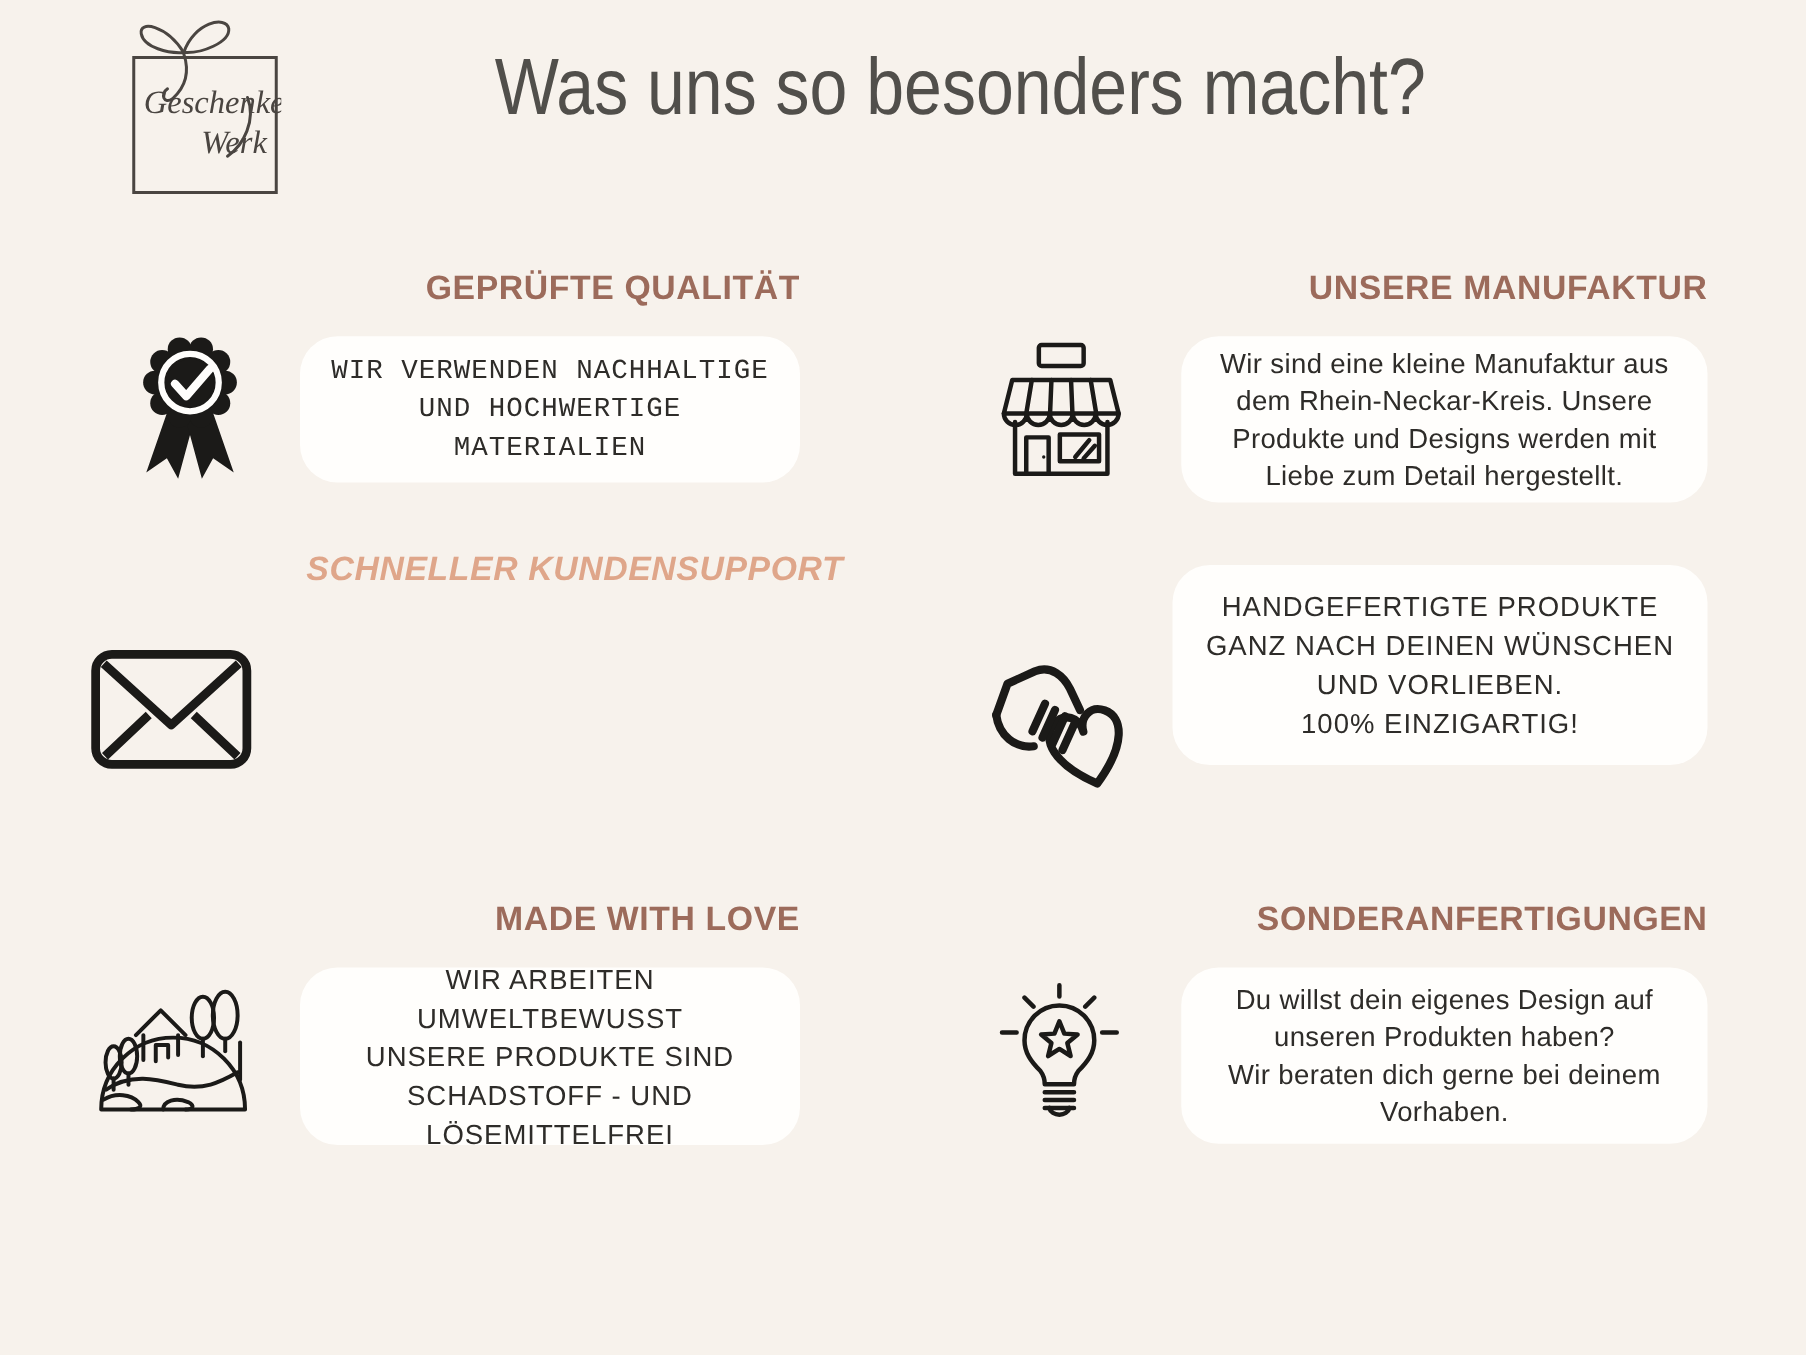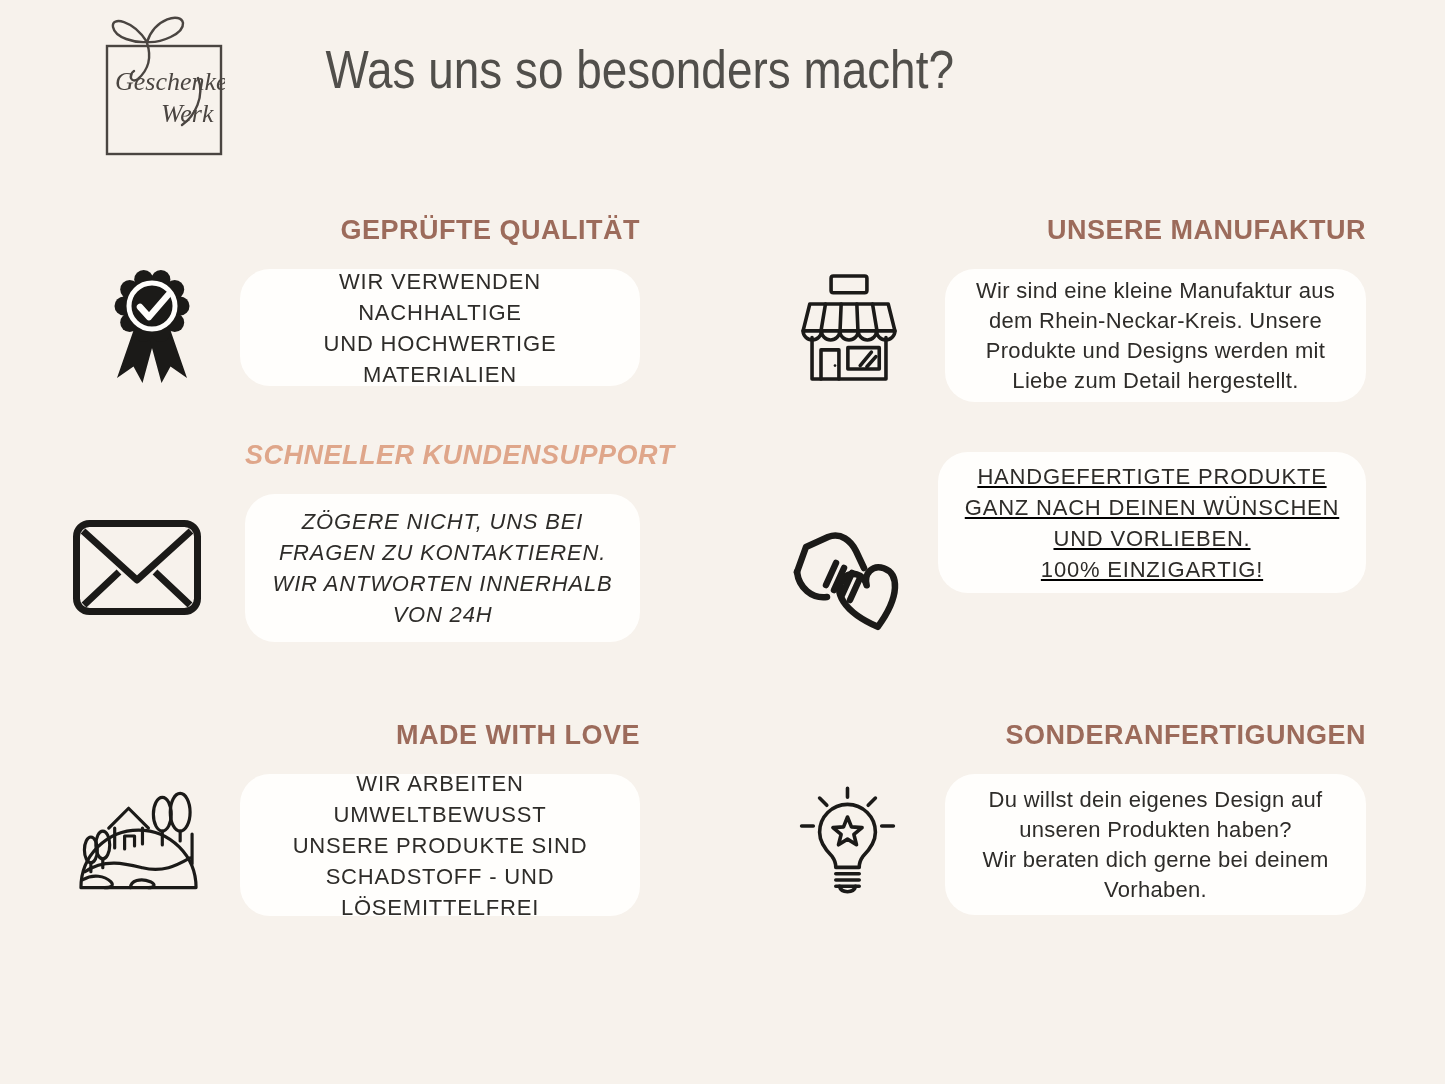--- a/index.html
+++ b/index.html
@@ -17,22 +17,22 @@
   body{font-family:"Liberation Sans",sans-serif;background:#fff;}
   .canvas{
     position:relative;width:1445px;height:1084px;overflow:hidden;
     background:var(--bg);
   }
   
   .logo{position:absolute;left:103px;top:12px;width:122px;height:146px;text-align:center;}
   .logo svg{display:block;width:100%;height:100%;}
   
   .title{
-    position:absolute;left:270px;top:34px;width:960px;margin:0;
-    text-align:left;font-weight:400;font-size:54px;line-height:70px;
+    position:absolute;left:288px;top:34px;width:960px;margin:0;
+    text-align:center;font-weight:400;font-size:64px;line-height:70px;
     color:var(--title-text);letter-spacing:0px;white-space:nowrap;
   }
   .title span{display:inline-block;transform:scaleX(0.85);transform-origin:center;}
   
   .feature{position:absolute;}
   .feature h2{
     margin:0 0 22px 0;text-align:right;
     font-size:27px;line-height:33px;font-weight:700;letter-spacing:0.5px;
     white-space:nowrap;
   }
@@ -45,33 +45,33 @@
   }
   .card p{
     margin:0;white-space:pre-line;color:var(--body-text);
     font-size:22px;line-height:30px;letter-spacing:0.3px;
   }
   .card.caps p{font-size:22px;line-height:31px;letter-spacing:0.8px;}
   .icon{position:absolute;}
   .icon svg{display:block;width:100%;height:100%;}
 
   .f1{left:240px;top:214px;width:400px;}
-  .f1 .card{height:117px;}
+  .f1 .card{height:117px;font-family:Liberation Mono, monospace;}
   .f1 .icon{left:-140px;top:49px;width:105px;height:127px;}
 
   .f2{left:945px;top:214px;width:421px;}
   .f2 .card{height:133px;}
   .f2 .icon{left:-152px;top:51px;width:112px;height:125px;}
 
   .f3{left:245px;top:439px;width:395px;font-style:italic;}
   .f3 .card{height:148px;}
   .f3 .icon{left:-173px;top:80px;width:130px;height:97px;}
 
   .f4{left:938px;top:452px;width:428px;}
-  .f4 .card{height:141px;text-decoration:underline;}
+  .f4 .card{height:160px;}
   .f4 .icon{left:-153px;top:76px;width:128px;height:113px;}
 
   .f5{left:240px;top:719px;width:400px;}
   .f5 .card{height:142px;}
   .f5 .icon{left:-165px;top:69px;width:127px;height:104px;}
 
   .f6{left:945px;top:719px;width:421px;}
   .f6 .card{height:141px;}
   .f6 .icon{left:-147px;top:62px;width:99px;height:126px;}
 </style>
@@ -150,26 +150,20 @@
 
   <section class="feature f3">
     <h2 class="tan">SCHNELLER KUNDENSUPPORT</h2>
     <div class="icon">
       <svg viewBox="0 0 130 97" fill="none" stroke="#1b1a18" stroke-width="7" stroke-linejoin="round">
         <rect x="4.5" y="4.5" width="121" height="88" rx="13"></rect>
         <path d="M11 12 L65 61 L119 12"></path>
         <path d="M12 86 L47 53 M118 86 L83 53"></path>
       </svg>
     </div>
-    <div class="card caps">
-      <p>ZÖGERE NICHT, UNS BEI
-FRAGEN ZU KONTAKTIEREN.
-WIR ANTWORTEN INNERHALB
-VON 24H</p>
-    </div>
   </section>
 
   <section class="feature f4">
     <div class="icon">
       <svg viewBox="0 0 128 113" fill="none" stroke="#1b1a18" stroke-width="6.5" stroke-linecap="round" stroke-linejoin="round">
         <path transform="translate(84,66) rotate(-15)" d="M0 34 C-30 10 -34 -12 -21 -21 C-11 -28 0 -21 0 -9 C0 -21 11 -28 21 -21 C34 -12 30 10 0 34 Z"></path>
         <path d="M12 44 L21 19 L43 9 C56 4 66 13 71 23 L79 40"></path>
         <path d="M12 44 C14 60 27 71 42 69"></path>
         <path d="M51 35 L41 57 M59 40 L49 62 M67 45 L57 67 M75 50 L65 72"></path>
       </svg>

